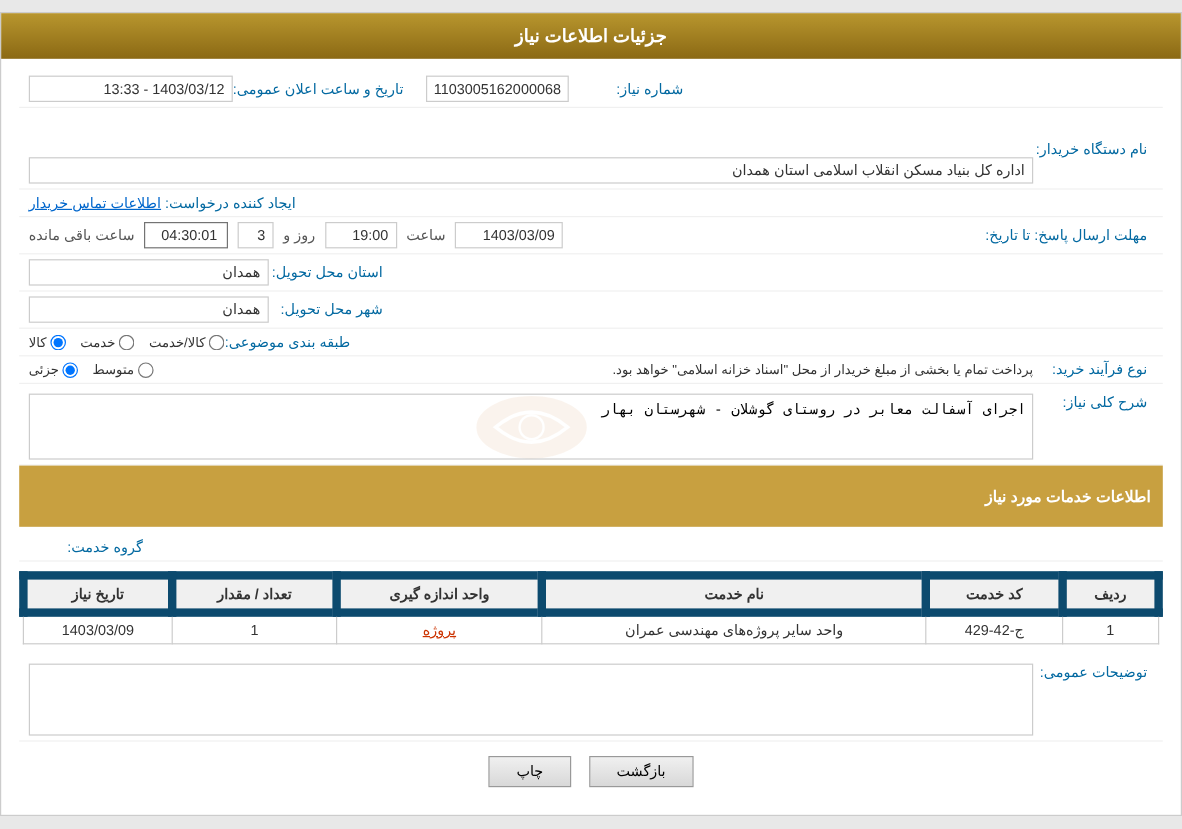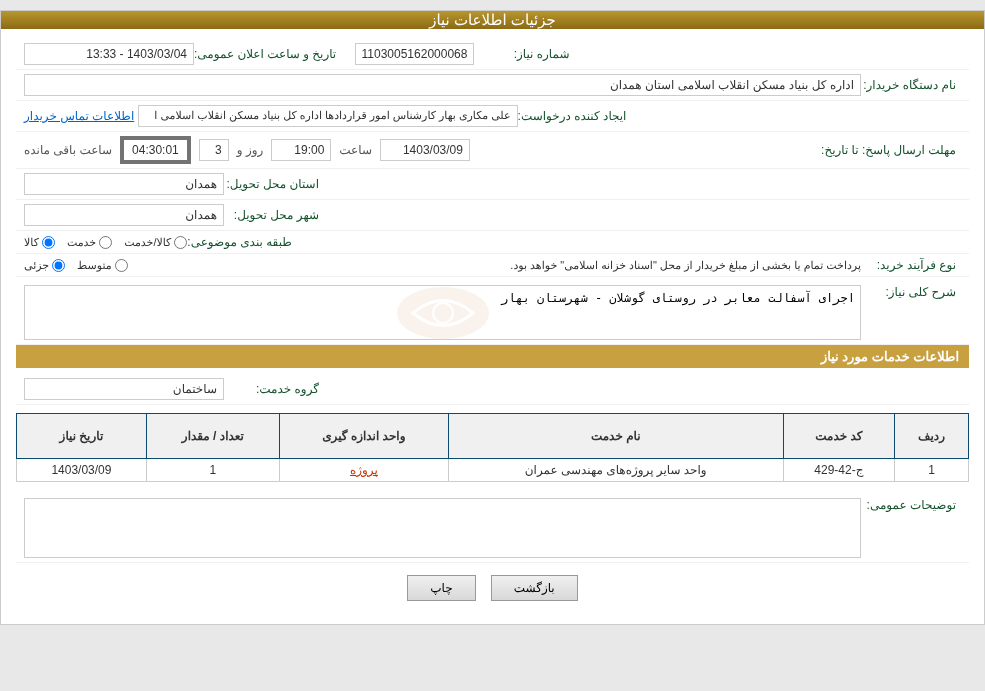--- a/index.html
+++ b/index.html
@@ -14,55 +14,56 @@
       max-width: 985px;
       margin: 10px auto;
       background: #fff;
       border: 1px solid #ccc;
     }
     .header-bar {
       background: linear-gradient(to bottom, #b8962e, #8b6914);
       color: #fff;
       text-align: center;
       font-size: 15px;
-      font-weight: normal;
-      padding: 0 15px;
+      font-weight: bold;
+      padding: 10px 15px;
     }
     .main-content {
       padding: 10px 15px 15px 15px;
     }
     .form-row {
       display: flex;
       align-items: center;
       padding: 4px 8px;
       border-bottom: 1px solid #f0f0f0;
       justify-content: flex-end;
     }
     .form-row:last-child {
       border-bottom: none;
     }
     .label {
-      color: #14532d;
+      color: #0369a1;
       font-size: 12px;
       min-width: 100px;
       text-align: right;
       padding-right: 5px;
       white-space: nowrap;
     }
     .value-box {
       border: 1px solid #ccc;
       background: #fff;
       padding: 3px 6px;
       font-size: 12px;
       min-height: 22px;
       text-align: right;
     }
     .field-wide {
       flex: 1;
       min-width: 200px;
+      margin-top: 37px;
     }
     .field-narrow {
       min-width: 100px;
     }
     .link-blue {
       color: #0066cc;
       text-decoration: underline;
       cursor: pointer;
     }
     .inline-group {
@@ -80,53 +81,53 @@
     .radio-item {
       display: flex;
       align-items: center;
       gap: 3px;
     }
     .small-label {
       font-size: 11px;
       color: #333;
     }
     .timer-box {
-      border: 4px solid #737373;
+      border: 1px solid #737373;
       padding: 3px 8px;
       background: #fff;
       font-size: 12px;
     }
     .description-box {
       border: 1px solid #ccc;
       min-height: 55px;
       padding: 5px;
       background: #fff;
       font-size: 12px;
       text-align: right;
       width: 100%;
       resize: none;
     }
     .sep-title {
       background: #c8a040;
       color: #fff;
       font-size: 13px;
       font-weight: bold;
-      padding: 4px 10px;
+      padding: 18px 10px;
       text-align: right;
       margin-bottom: 6px;
     }
     .table-bordered {
       width: 100%;
       border-collapse: collapse;
       font-size: 12px;
     }
     .table-bordered th {
       background: #f0f0f0;
-      border: 1px solid #0c4a6e;
-      padding: 15px 8px;
+      border: 7px solid #0c4a6e;
+      padding: 5px 8px;
       text-align: center;
       font-weight: bold;
     }
     .table-bordered td {
       border: 1px solid #ccc;
       padding: 4px 8px;
       text-align: center;
     }
     .td-link {
       color: #cc3300;
@@ -173,31 +174,30 @@
     <span>جزئیات اطلاعات نیاز</span>
   </div>
 
   <div class="main-content">
 
     <div class="form-row">
       <span class="label">شماره نیاز:</span>
       <span class="value-box field-narrow">1103005162000068</span>
       &nbsp;&nbsp;&nbsp;&nbsp;
       <span class="label">تاریخ و ساعت اعلان عمومی:</span>
-      <span class="value-box" style="min-width:170px;">1403/03/04 - 13:33</span>
+      <span class="value-box" style="min-width:170px;">1403/03/12 - 13:33</span>
     </div>
 
     <div class="form-row">
       <span class="label">نام دستگاه خریدار:</span>
       <span class="value-box field-wide" style="min-width:500px;">اداره کل بنیاد مسکن انقلاب اسلامی استان همدان</span>
     </div>
 
     <div class="form-row">
       <span class="label">ایجاد کننده درخواست:</span>
-      <span class="value-box" style="min-width:380px; font-size:11px;">علی مکاری بهار کارشناس امور قراردادها اداره کل بنیاد مسکن انقلاب اسلامی ا</span>
       &nbsp;
       <span class="link-blue">اطلاعات تماس خریدار</span>
     </div>
 
     <div class="form-row">
       <span class="label">مهلت ارسال پاسخ: تا تاریخ:</span>
       <div class="inline-date-row">
         <span class="value-box" style="min-width:90px;">1403/03/09</span>
         <span class="group-label">ساعت</span>
         <span class="value-box" style="min-width:60px;">19:00</span>
@@ -265,21 +265,20 @@
           </svg>
         </div>
         <textarea class="description-box" rows="3" readonly="" style="height: 55px; display: block;">اجرای آسفالت معابر در روستای گوشلان - شهرستان بهار</textarea>
       </div>
     </div>
 
     <div class="sep-title">اطلاعات خدمات مورد نیاز</div>
 
     <div class="form-row">
       <span class="label">گروه خدمت:</span>
-      <span class="value-box" style="min-width:200px;">ساختمان</span>
     </div>
 
     <div style="margin: 8px 0;">
       <table class="table-bordered">
         <thead>
           <tr>
             <th>ردیف</th>
             <th>کد خدمت</th>
             <th>نام خدمت</th>
             <th>واحد اندازه گیری</th>

